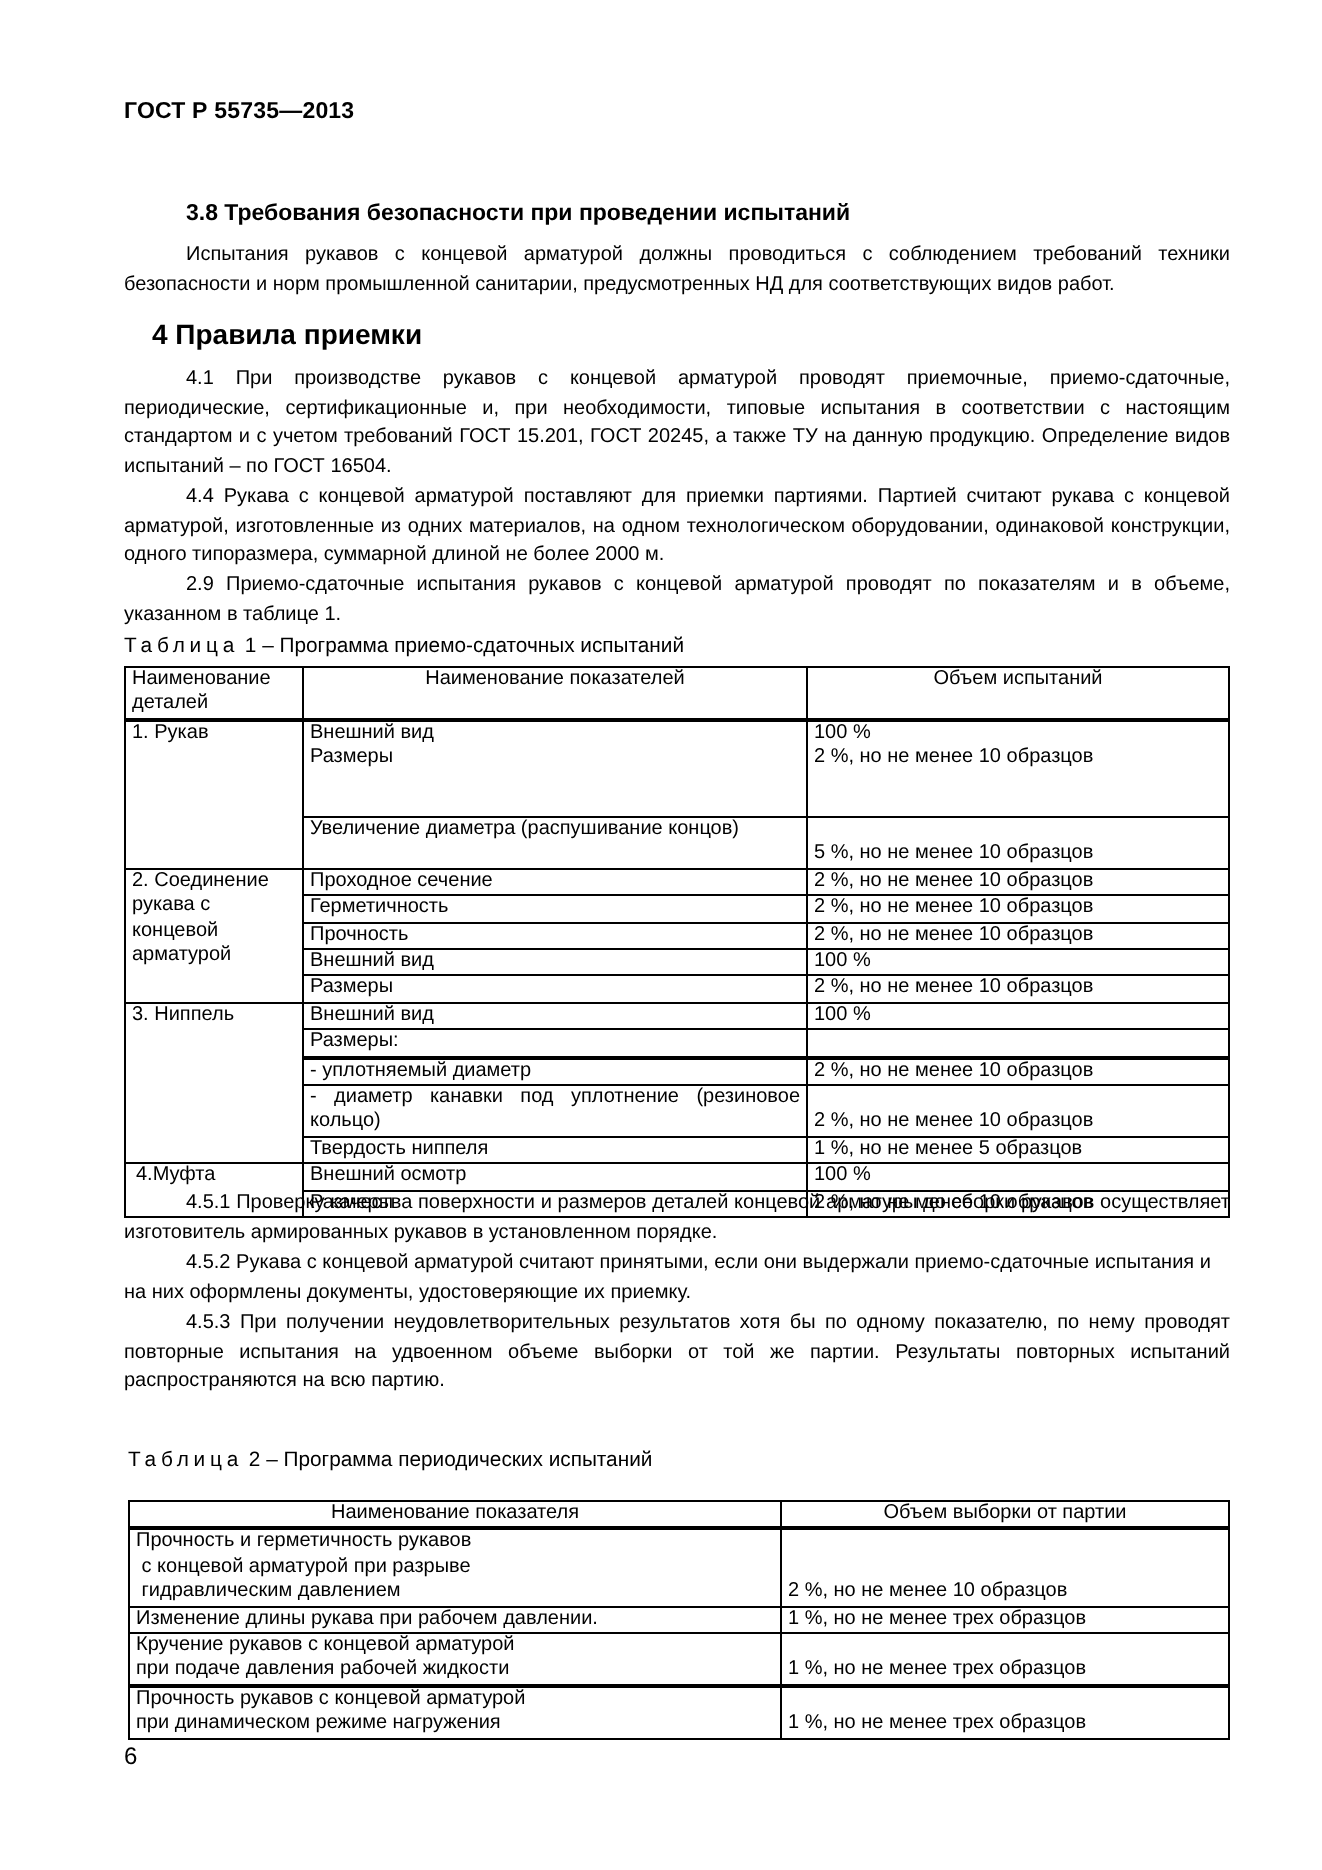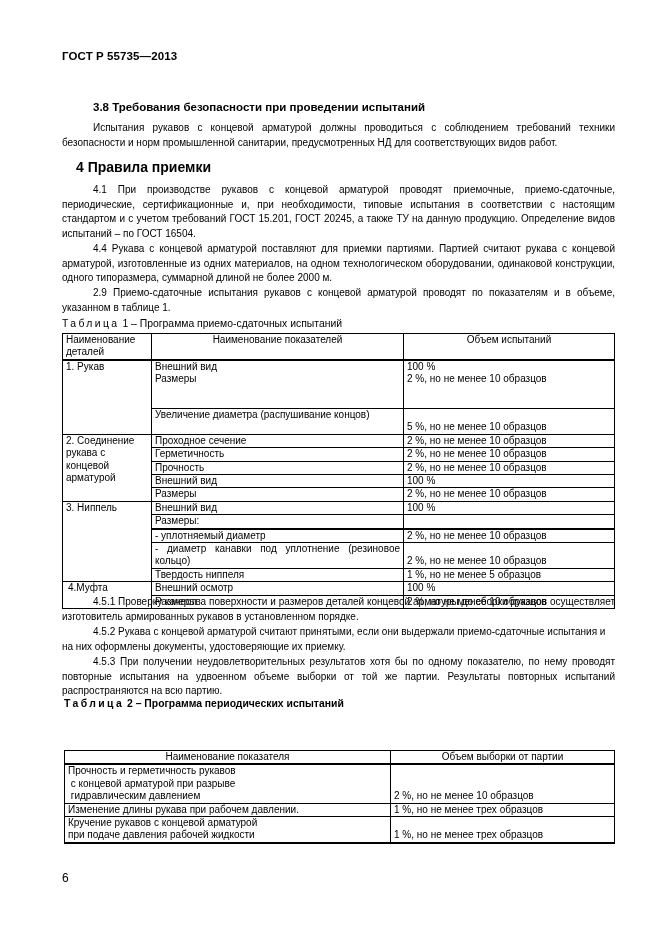--- a/index.html
+++ b/index.html
@@ -128,21 +128,21 @@
       <td>Размеры</td>
       <td>2  %, но не менее 10 образцов</td>
     </tr>
   </tbody>
     </table>
 
   <p class="para" style="top:595px;">4.5.1 Проверку качества поверхности и размеров деталей концевой арматуры до сборки рукавов осуществляет изготовитель армированных рукавов в установленном порядке.</p>
   <p class="para" style="top:625px; text-align:left;">4.5.2 Рукава  с концевой арматурой считают принятыми, если они выдержали приемо-сдаточные испытания и на них оформлены документы, удостоверяющие их приемку.</p>
   <p class="para" style="top:655px;">4.5.3 При получении неудовлетворительных результатов  хотя бы по одному показателю, по нему проводят повторные испытания на удвоенном объеме выборки  от той же партии. Результаты повторных испытаний распространяются на всю партию.</p>
 
-  <div class="cap" style="top:698px; left:64px;font-weight:bold;">
+  <div class="cap" style="top:725px; left:64px;">
     <span class="sp">Таблица</span><span>  2 – Программа периодических испытаний</span>
   </div>
 
   <table class="t2">
     <tbody>
         <tr class="head thickb">
       <td class="c1">Наименование показателя</td>
       <td>Объем выборки от партии</td>
     </tr>
     <tr>
@@ -157,17 +157,24 @@
       <td>Изменение длины рукава при рабочем давлении.</td>
       <td>1 %, но не менее трех образцов</td>
     </tr>
     <tr class="thickb">
       <td>
         <div>Кручение рукавов с концевой арматурой</div>
         <div>при подаче давления рабочей жидкости</div>
       </td>
       <td class="bottom">1 %, но не менее трех образцов</td>
     </tr>
+    <tr>
+      <td>
+        <div>Прочность рукавов с концевой арматурой</div>
+        <div>при динамическом режиме нагружения</div>
+      </td>
+      <td class="bottom">1 %, но не менее трех образцов</td>
+    </tr>
   </tbody>
     </table>
 
   <div class="pn">6</div>
 </div>
 
 </body></html>

